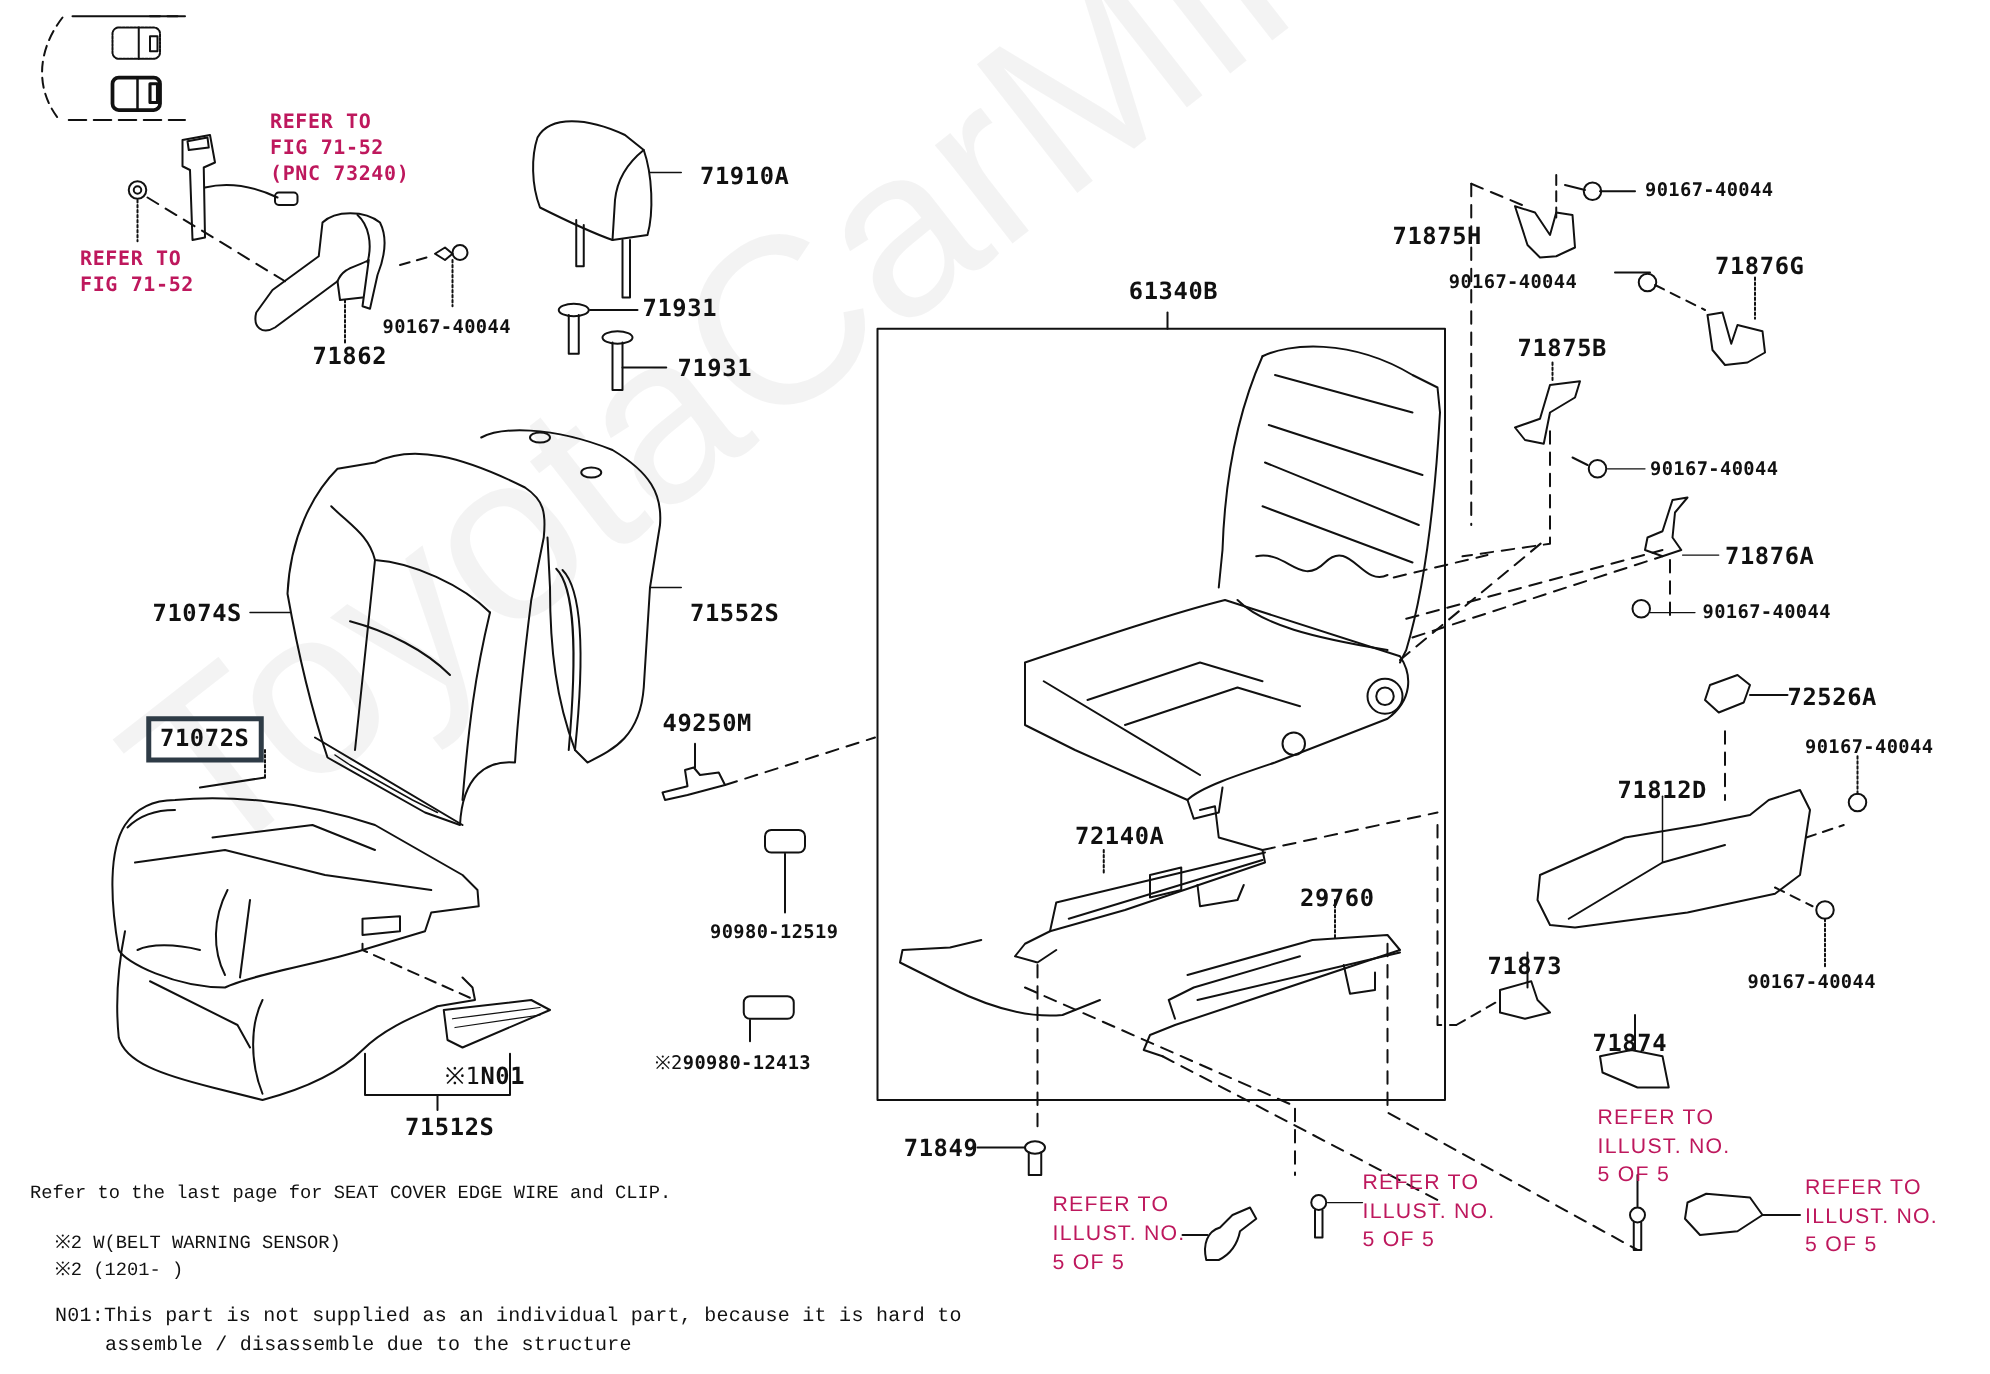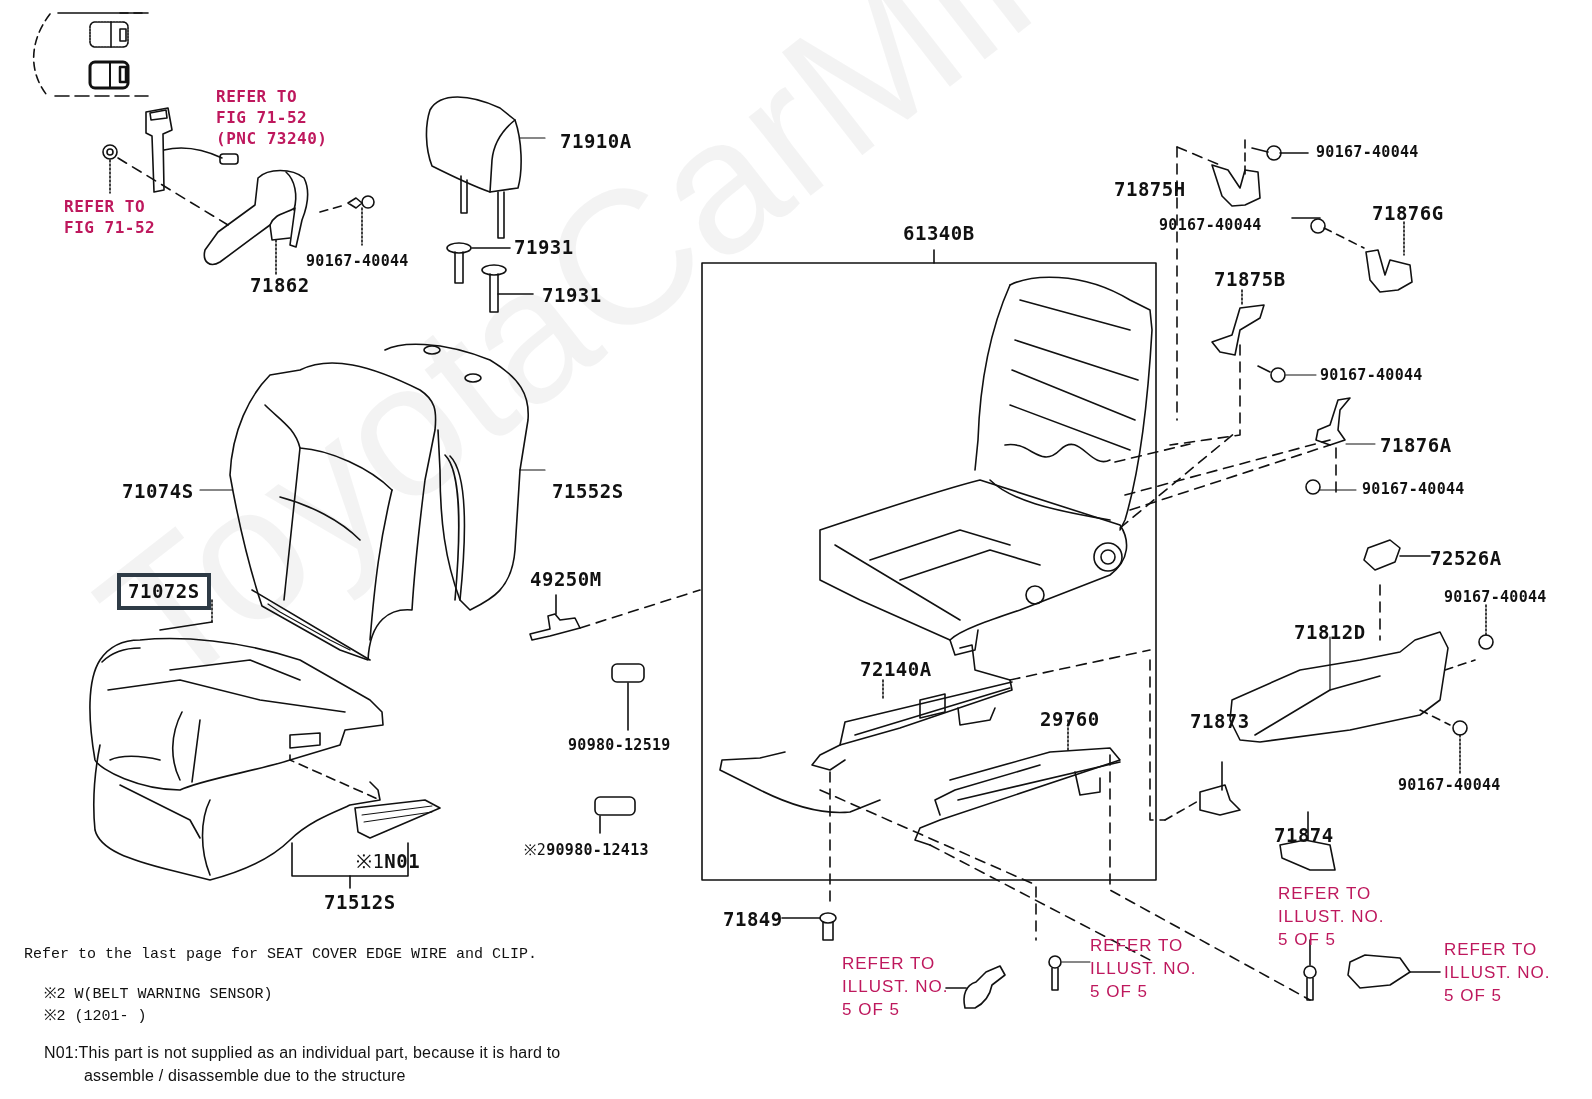--- a/index.html
+++ b/index.html
@@ -3,21 +3,21 @@
 <meta charset="utf-8">
 <style>
   html,body{margin:0;padding:0;background:#fff;}
   body{width:1592px;height:1099px;position:relative;overflow:hidden;font-family:"DejaVu Sans Mono","Liberation Mono",monospace;color:#111;}
   #canvas{position:absolute;left:0;top:0;width:1592px;height:1099px;}
   .lbl{position:absolute;font-family:"DejaVu Sans Mono","Liberation Mono",monospace;font-weight:bold;font-size:19px;letter-spacing:0.5px;color:#111;white-space:nowrap;line-height:1;}
   .lbl.sm{font-size:15px;letter-spacing:0.3px;}
   .ref{position:absolute;font-family:"DejaVu Sans Mono","Liberation Mono",monospace;font-size:16px;font-weight:bold;color:#be185d;line-height:21px;white-space:pre;letter-spacing:0.5px;}
   .ref.thin{font-weight:normal;font-family:"Liberation Sans","DejaVu Sans",sans-serif;font-size:17px;line-height:23px;letter-spacing:1px;}
   .note{position:absolute;font-family:Liberation Mono, monospace;font-size:15px;color:#111;white-space:nowrap;}
-  .note.mono{font-family:Liberation Sans, sans-serif;font-size:16px;letter-spacing:0.2px;}
+  .note.mono{font-family:Liberation Mono, monospace;font-size:16px;letter-spacing:0.2px;}
   .boxed{outline:4px solid #2e3b46;outline-offset:3px;}
   .watermark{position:absolute;left:60px;top:560px;font-family:"Liberation Sans","DejaVu Sans",sans-serif;font-size:190px;color:#000;opacity:0.045;transform:rotate(-38deg);transform-origin:left top;white-space:nowrap;pointer-events:none;}
   svg *{vector-effect:non-scaling-stroke;}
 </style>
 </head>
 <body>
 
 <div class="watermark">ToyotaCarMine.ru</div>
 
 <svg id="canvas" viewBox="0 0 1592 1099" fill="none" stroke="#111" stroke-width="1.6" stroke-linecap="round" stroke-linejoin="round">
@@ -252,21 +252,21 @@
 <div class="lbl" style="left:860px;top:660px">72140A</div>
 <div class="lbl" style="left:1040px;top:710px">29760</div>
 <div class="lbl" style="left:723px;top:910px">71849</div>
 
 <div class="lbl" style="left:1114px;top:180px">71875H</div>
 <div class="lbl" style="left:1372px;top:204px">71876G</div>
 <div class="lbl" style="left:1214px;top:270px">71875B</div>
 <div class="lbl" style="left:1380px;top:436px">71876A</div>
 <div class="lbl" style="left:1430px;top:549px">72526A</div>
 <div class="lbl" style="left:1294px;top:623px">71812D</div>
-<div class="lbl" style="left:1190px;top:712px">71873</div>
+<div class="lbl" style="left:1190px;top:764px">71873</div>
 <div class="lbl" style="left:1274px;top:826px">71874</div>
 
 <div class="lbl sm" style="left:1316px;top:145px">90167-40044</div>
 <div class="lbl sm" style="left:1159px;top:218px">90167-40044</div>
 <div class="lbl sm" style="left:1320px;top:368px">90167-40044</div>
 <div class="lbl sm" style="left:1362px;top:482px">90167-40044</div>
 <div class="lbl sm" style="left:1444px;top:590px">90167-40044</div>
 <div class="lbl sm" style="left:1398px;top:778px">90167-40044</div>
 
 <div class="ref thin" style="left:842px;top:952px">REFER TO

